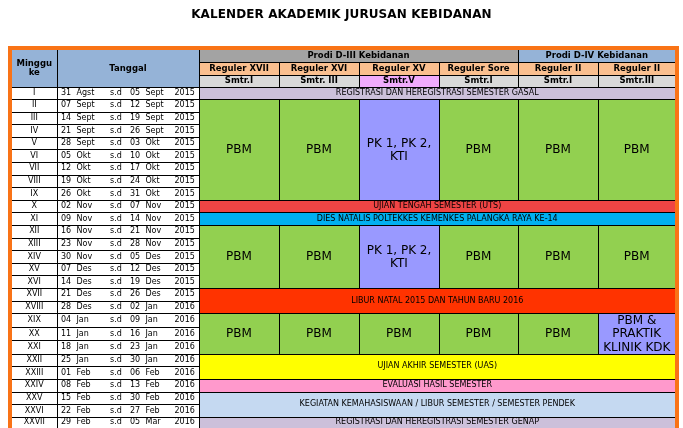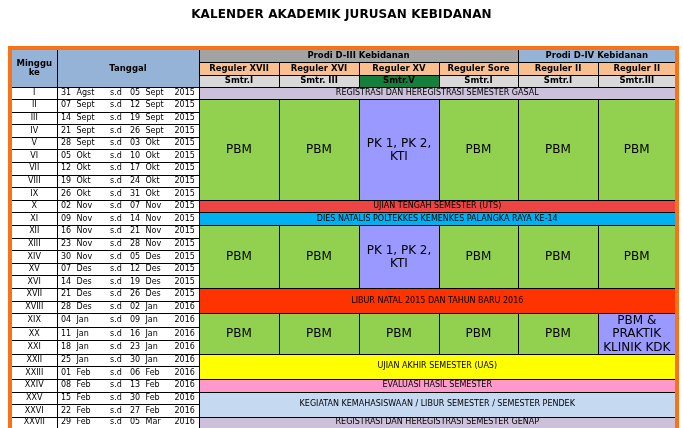--- a/index.html
+++ b/index.html
@@ -74,21 +74,21 @@
         <th style="background: rgb(250, 191, 143);">Reguler XVII</th>
         <th style="background: rgb(250, 191, 143);">Reguler XVI</th>
         <th style="background: rgb(250, 191, 143);">Reguler XV</th>
         <th style="background: rgb(250, 191, 143); margin-left: 20px;">Reguler Sore</th>
         <th style="background: rgb(250, 191, 143);">Reguler II</th>
         <th style="background: rgb(250, 191, 143);">Reguler II</th>
       </tr>
       <tr>
         <th style="background: rgb(217, 217, 217);">Smtr.I</th>
         <th style="background: rgb(217, 217, 217);">Smtr. III</th>
-        <th style="background: #15803d;">Smtr.V</th>
+        <th style="background: #f0abfc;">Smtr.V</th>
         <th style="background: rgb(217, 217, 217);">Smtr.I</th>
         <th style="background: rgb(217, 217, 217);">Smtr.I</th>
         <th style="background: rgb(217, 217, 217);">Smtr.III</th>
       </tr>
     </thead>
     <tbody id="calendar-body">
         <tr>
           <td class="wk">I</td>
           <td class="datec">
             <div class="daterow">

